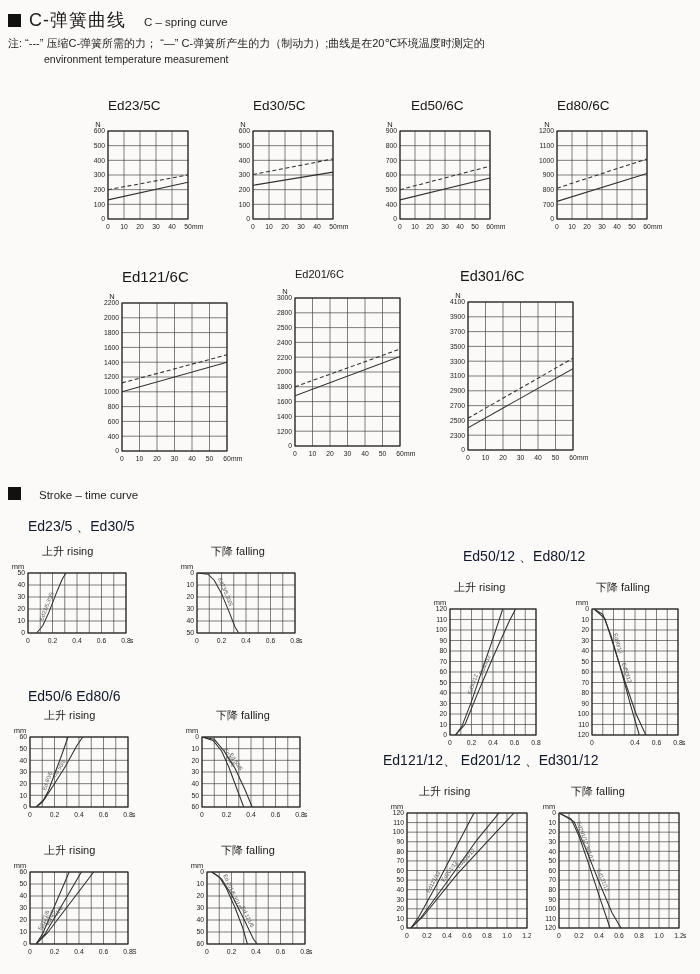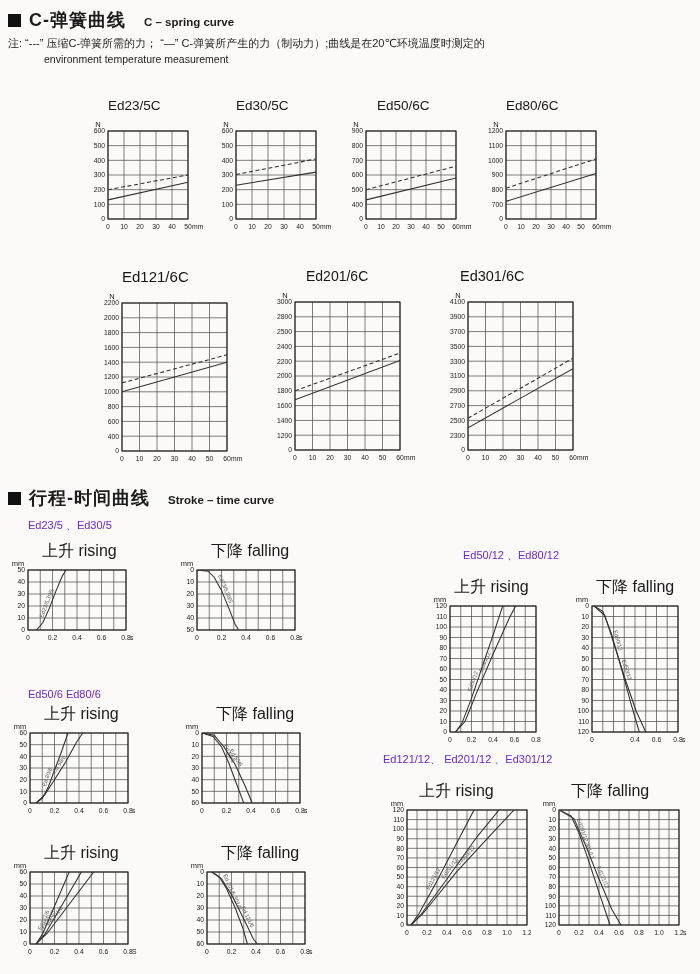--- a/index.html
+++ b/index.html
@@ -4,30 +4,30 @@
 <style>
   html,body{margin:0;padding:0;}
   body{
     width:700px;height:974px;position:relative;overflow:hidden;
     background:#fbfaf8;color:#1c1c1c;
     font-family:"Liberation Sans","DejaVu Sans",sans-serif;
   }
   .abs{position:absolute;}
   .sec-header{display:flex;align-items:center;gap:8px;}
   .sec-square{width:13px;height:13px;background:#111;display:inline-block;}
-  .sec-zh{font-size:18px;font-weight:bold;letter-spacing:1px;}
-  .sec-en{font-size:11.5px;font-weight:bold;margin-left:10px;margin-top:3px;}
+  .sec-zh{font-size:18px;font-weight:normal;letter-spacing:1px;}
+  .sec-en{font-size:11.5px;font-weight:normal;margin-left:10px;margin-top:3px;}
   .note{font-size:10.5px;line-height:15.5px;white-space:nowrap;}
   .note .zh{font-size:11px;}
   .note .indent{padding-left:36px;}
   .chart-row{display:flex;align-items:flex-start;}
   .cblock{display:flex;flex-direction:column;}
   .ctitle{font-size:13.5px;color:#161616;margin-bottom:4px;}
-  .gtitle{font-size:11px;color:#6d28d9;}
-  .rf-label{font-size:16px;color:#1a1a1a;height:15px;}
+  .gtitle{font-size:14px;color:#0f172a;}
+  .rf-label{font-size:11px;color:#1a1a1a;height:15px;}
   svg{display:block;}
   svg .grid{stroke:#474747;stroke-width:0.7;}
   svg .frame{fill:none;stroke:#1f1f1f;stroke-width:1.1;}
   svg .curve{fill:none;stroke:#2e2e2e;stroke-width:1.05;}
   svg .tick{font-size:6.8px;fill:#222;}
   svg .unit{font-size:7.5px;fill:#222;}
   svg .lnlabel{font-size:5.6px;fill:#555;}
 </style>
 </head>
 <body>
@@ -36,21 +36,21 @@
   <span class="sec-square"></span>
   <span class="sec-zh">C-弹簧曲线</span>
   <span class="sec-en">C – spring curve</span>
 </div>
 
 <div class="abs note" style="left:8px;top:36px">
   <div class="zh">注: “---” 压缩C-弹簧所需的力； “—” C-弹簧所产生的力（制动力）;曲线是在20℃环境温度时测定的</div>
   <div class="indent">environment  temperature measurement</div>
 </div>
 
-<div class="abs chart-row" style="left:82px;top:98px;gap:2px">
+<div class="abs chart-row" style="left:82px;top:98px;gap:19px">
   <div class="cblock">
     <div class="ctitle" style="margin-left:26px">Ed23/5C</div>
     <div>
         <svg width="126" height="115">
           <line x1="26" y1="14" x2="106" y2="14" class="grid"></line>
           <text x="23" y="16.3" class="tick" text-anchor="end">600</text>
           <line x1="26" y1="28.666666666666664" x2="106" y2="28.666666666666664" class="grid"></line>
           <text x="23" y="30.966666666666665" class="tick" text-anchor="end">500</text>
           <line x1="26" y1="43.33333333333333" x2="106" y2="43.33333333333333" class="grid"></line>
           <text x="23" y="45.633333333333326" class="tick" text-anchor="end">400</text>
@@ -270,21 +270,21 @@
             <clipPath id="clip_4">
               <rect x="30" y="14" width="105" height="148"></rect>
             </clipPath>
           </defs>
           <polyline points="30.0,93.9 135.0,65.8" class="curve" clip-path="url(#clip_4)" stroke-dasharray="4,2.6"></polyline>
           <polyline points="30.0,102.8 135.0,73.2" class="curve" clip-path="url(#clip_4)"></polyline>
         </svg>
       </div>
   </div>
   <div class="cblock">
-    <div class="ctitle" style="margin-left:41px;font-size:14px">Ed201/6C</div>
+    <div class="ctitle" style="margin-left:30px;font-size:11px">Ed201/6C</div>
     <div>
         <svg width="155" height="175">
           <line x1="30" y1="14" x2="135" y2="14" class="grid"></line>
           <text x="27" y="16.3" class="tick" text-anchor="end">3000</text>
           <line x1="30" y1="28.8" x2="135" y2="28.8" class="grid"></line>
           <text x="27" y="31.1" class="tick" text-anchor="end">2800</text>
           <line x1="30" y1="43.6" x2="135" y2="43.6" class="grid"></line>
           <text x="27" y="45.9" class="tick" text-anchor="end">2500</text>
           <line x1="30" y1="58.4" x2="135" y2="58.4" class="grid"></line>
           <text x="27" y="60.699999999999996" class="tick" text-anchor="end">2400</text>
@@ -379,21 +379,20 @@
           </defs>
           <polyline points="30.0,130.2 135.0,70.2" class="curve" clip-path="url(#clip_6)" stroke-dasharray="4,2.6"></polyline>
           <polyline points="30.0,139.8 135.0,80.6" class="curve" clip-path="url(#clip_6)"></polyline>
         </svg>
       </div>
   </div>
 </div>
 
 <div class="abs sec-header" style="left:8px;top:486px">
   <span class="sec-square"></span>
-  <span class="sec-zh">行程-时间曲线</span>
   <span class="sec-en">Stroke – time curve</span>
 </div>
 
 <div class="abs" style="left:4px;top:518px">
   <div class="gtitle" style="margin-left:24px">Ed23/5 、Ed30/5</div>
   <div class="chart-row" style="gap:25px;margin-top:8px">
     <div class="cblock">
       <div class="rf-label" style="margin-left:38px">上升 rising</div>
       <div>
           <svg width="144" height="87">

